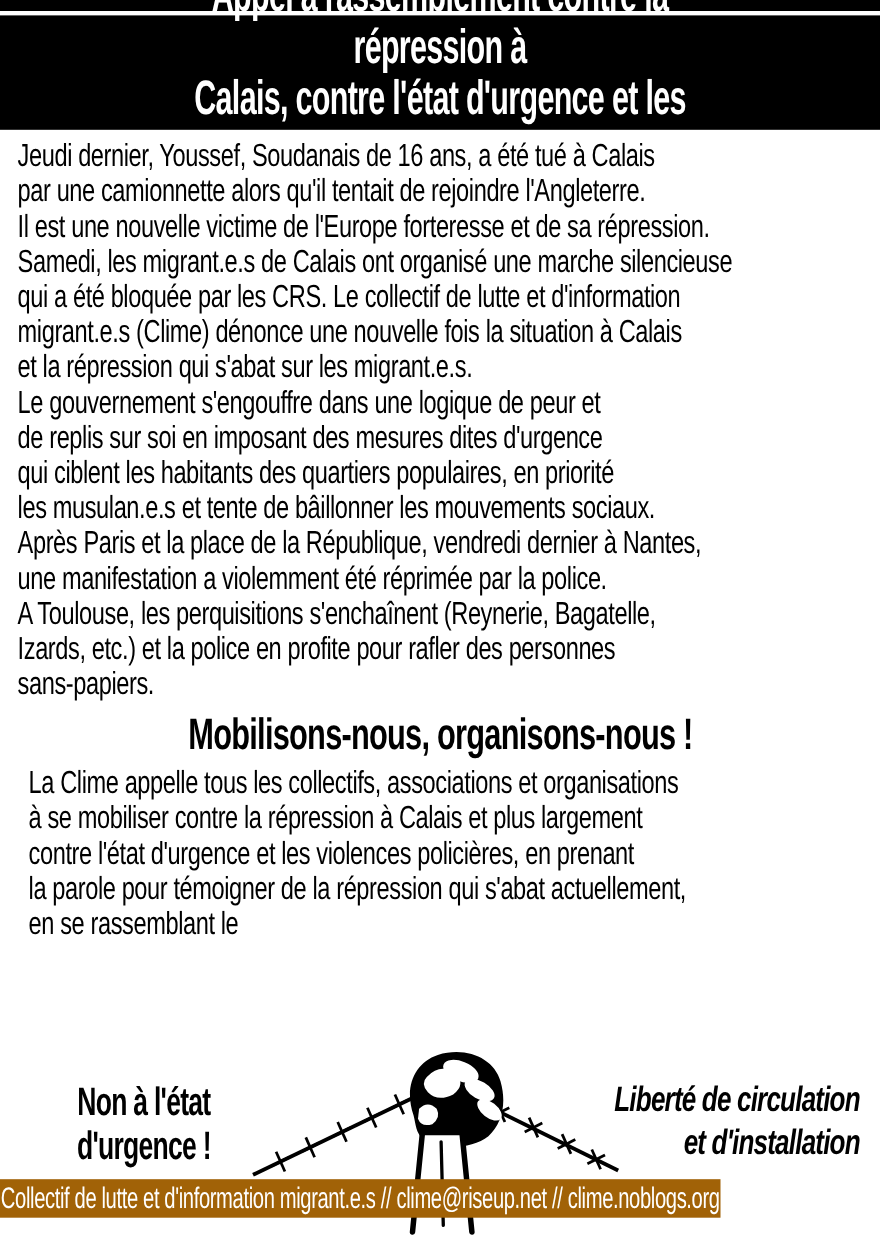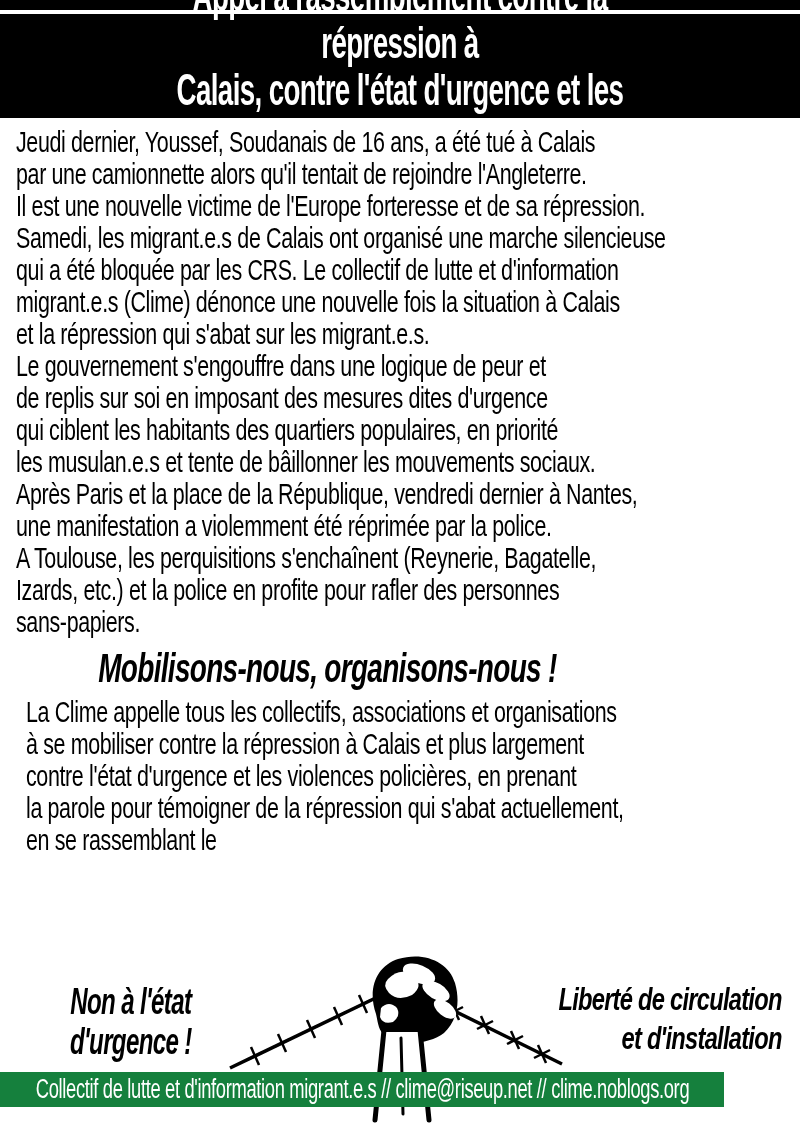--- a/index.html
+++ b/index.html
@@ -46,21 +46,21 @@
     font-size: 29px;
     line-height: 32px;
     letter-spacing: -0.5px;
     transform: scaleX(0.74);
     transform-origin: left top;
   }
   .para { white-space: pre-line; }
 
   .mobilize {
     left: 0; top: 644px; width: 800px; height: 48px;
-    display: flex; align-items: center; justify-content: flex-start; font-style: italic;
+    display: flex; align-items: center; justify-content: center;
   }
   .mobilize-text {
     display: inline-block;
     font-weight: bold;
     font-size: 40px;
     letter-spacing: -1px;
     transform: scaleX(0.70);
     transform-origin: center center;
     white-space: nowrap;
   }
@@ -87,21 +87,20 @@
     transform-origin: center center;
     white-space: nowrap;
   }
   .date-text-1 { transform: scaleX(0.70); }
   .date-text-2 { transform: scaleX(0.64); }
 
   
   .slogan-left {
     left: 18px; top: 982px; width: 226px;
     text-align: center;
-    font-style: italic;
   }
   .slogan-left-text {
     display: inline-block;
     font-weight: bold;
     font-size: 36px;
     line-height: 40px;
     letter-spacing: -1px;
     transform: scaleX(0.67);
     transform-origin: center top;
     white-space: pre-line;
@@ -124,22 +123,22 @@
   }
 
   
   .fist-wrap {
     left: 200px; top: 952px; width: 470px; height: 179px;
     z-index: 1;
   }
 
   
   .footer-bar {
-    left: 0; top: 1072px; width: 724px; height: 35px;
-    background: #15803d;
+    left: 0; top: 1072px; width: 655px; height: 35px;
+    background: #a16207;
     display: flex; align-items: center; justify-content: center;
     z-index: 2;
   }
   .footer-text {
     display: inline-block;
     color: #ffffff;
     font-size: 27px;
     letter-spacing: -0.5px;
     transform: scaleX(0.68);
     transform-origin: center center;

